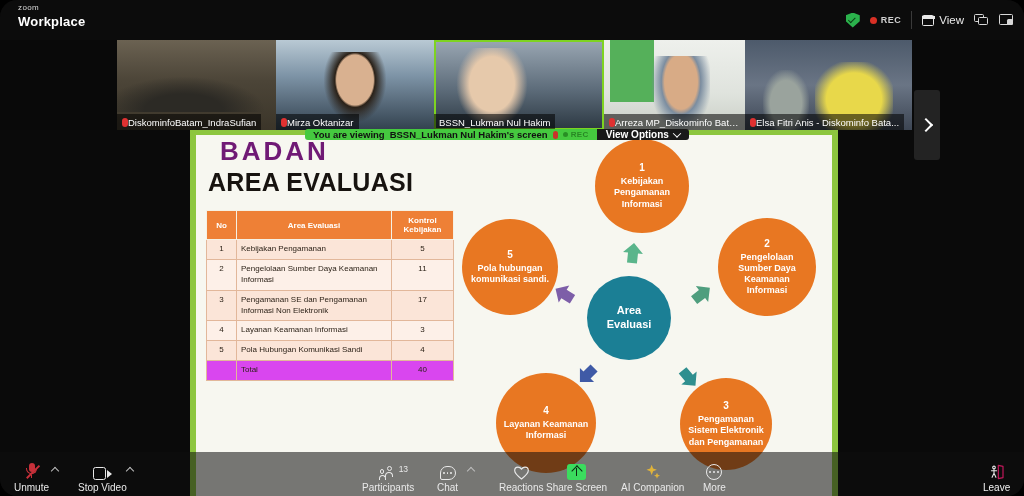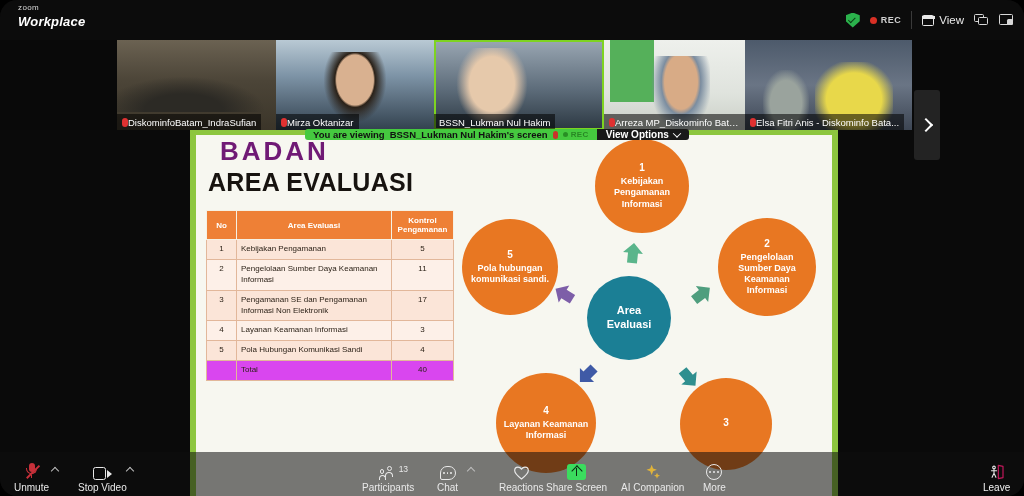--- a/index.html
+++ b/index.html
@@ -10,21 +10,21 @@
   }
   #app { position: relative; width: 1024px; height: 496px; background: #0a0a0a; overflow: hidden; border-radius: 17px; }
 
   
   #topbar {
     position: absolute; left: 0; top: 0; width: 1024px; height: 40px;
     background: #0c0c0c;
   }
   #brand { position: absolute; left: 18px; top: 4px; color: #fff; line-height: 1; }
   #brand .zoom-word { font-size: 8px; letter-spacing: .4px; color: #d8d8d8; display:block; }
-  #brand .wp-word { font-size: 13px; font-weight: 600; letter-spacing: .2px; display:block; margin-top: 3px; font-style: italic; }
+  #brand .wp-word { font-size: 13px; font-weight: 600; letter-spacing: .2px; display:block; margin-top: 3px; }
 
   #topright { position: absolute; right: 10px; top: 0; height: 40px; display: flex; align-items: center; gap: 10px; }
   .shield {
     width: 14px; height: 15px; background: #2bb24c;
     clip-path: polygon(50% 0%, 100% 18%, 100% 58%, 50% 100%, 0% 58%, 0% 18%);
     display:flex; align-items:center; justify-content:center;
   }
   .shield::after { content:""; width:6px; height:3px; border-left:1.6px solid #0c3d17; border-bottom:1.6px solid #0c3d17; transform: rotate(-45deg) translate(0px,-1px); }
   .recwrap { display:flex; align-items:center; gap:4px; }
   .recdot { width:7px; height:7px; border-radius:50%; background:#d93025; }
@@ -264,21 +264,21 @@
       <div class="greenedge ge-r"></div>
 
       <div id="wmark">BADAN</div>
       <div id="slide-title">AREA EVALUASI</div>
 
       <table id="tbl">
         <thead>
           <tr>
             <th style="width:30px">No</th>
             <th>Area Evaluasi</th>
-            <th style="width:62px">Kontrol Pengamanan</th>
+            <th style="width:62px">Kontrol Kebijakan</th>
           </tr>
         </thead>
         <tbody>
           <tr class="r-odd">
             <td class="no">1</td>
             <td>Kebijakan Pengamanan</td>
             <td class="kon">5</td>
           </tr>
           <tr class="r-even">
             <td class="no">2</td>
@@ -343,20 +343,21 @@
         <span class="lbl">Kebijakan Pengamanan Informasi</span>
       </div>
 
       <div class="circ c-orange" style="left:528px; top:88px; width:98px; height:98px;">
         <span class="num">2</span>
         <span class="lbl">Pengelolaan Sumber Daya Keamanan Informasi</span>
       </div>
 
       <div class="circ c-orange" style="left:490px; top:248px; width:92px; height:92px;">
         <span class="num">3</span>
+        <span class="lbl">Pengamanan Sistem Elektronik dan Pengamanan</span>
       </div>
 
       <div class="circ c-orange" style="left:306px; top:243px; width:100px; height:100px;">
         <span class="num">4</span>
         <span class="lbl">Layanan Keamanan Informasi</span>
       </div>
 
       <div class="circ c-orange" style="left:272px; top:89px; width:96px; height:96px;">
         <span class="num">5</span>
         <span class="lbl">Pola hubungan komunikasi sandi.</span>

